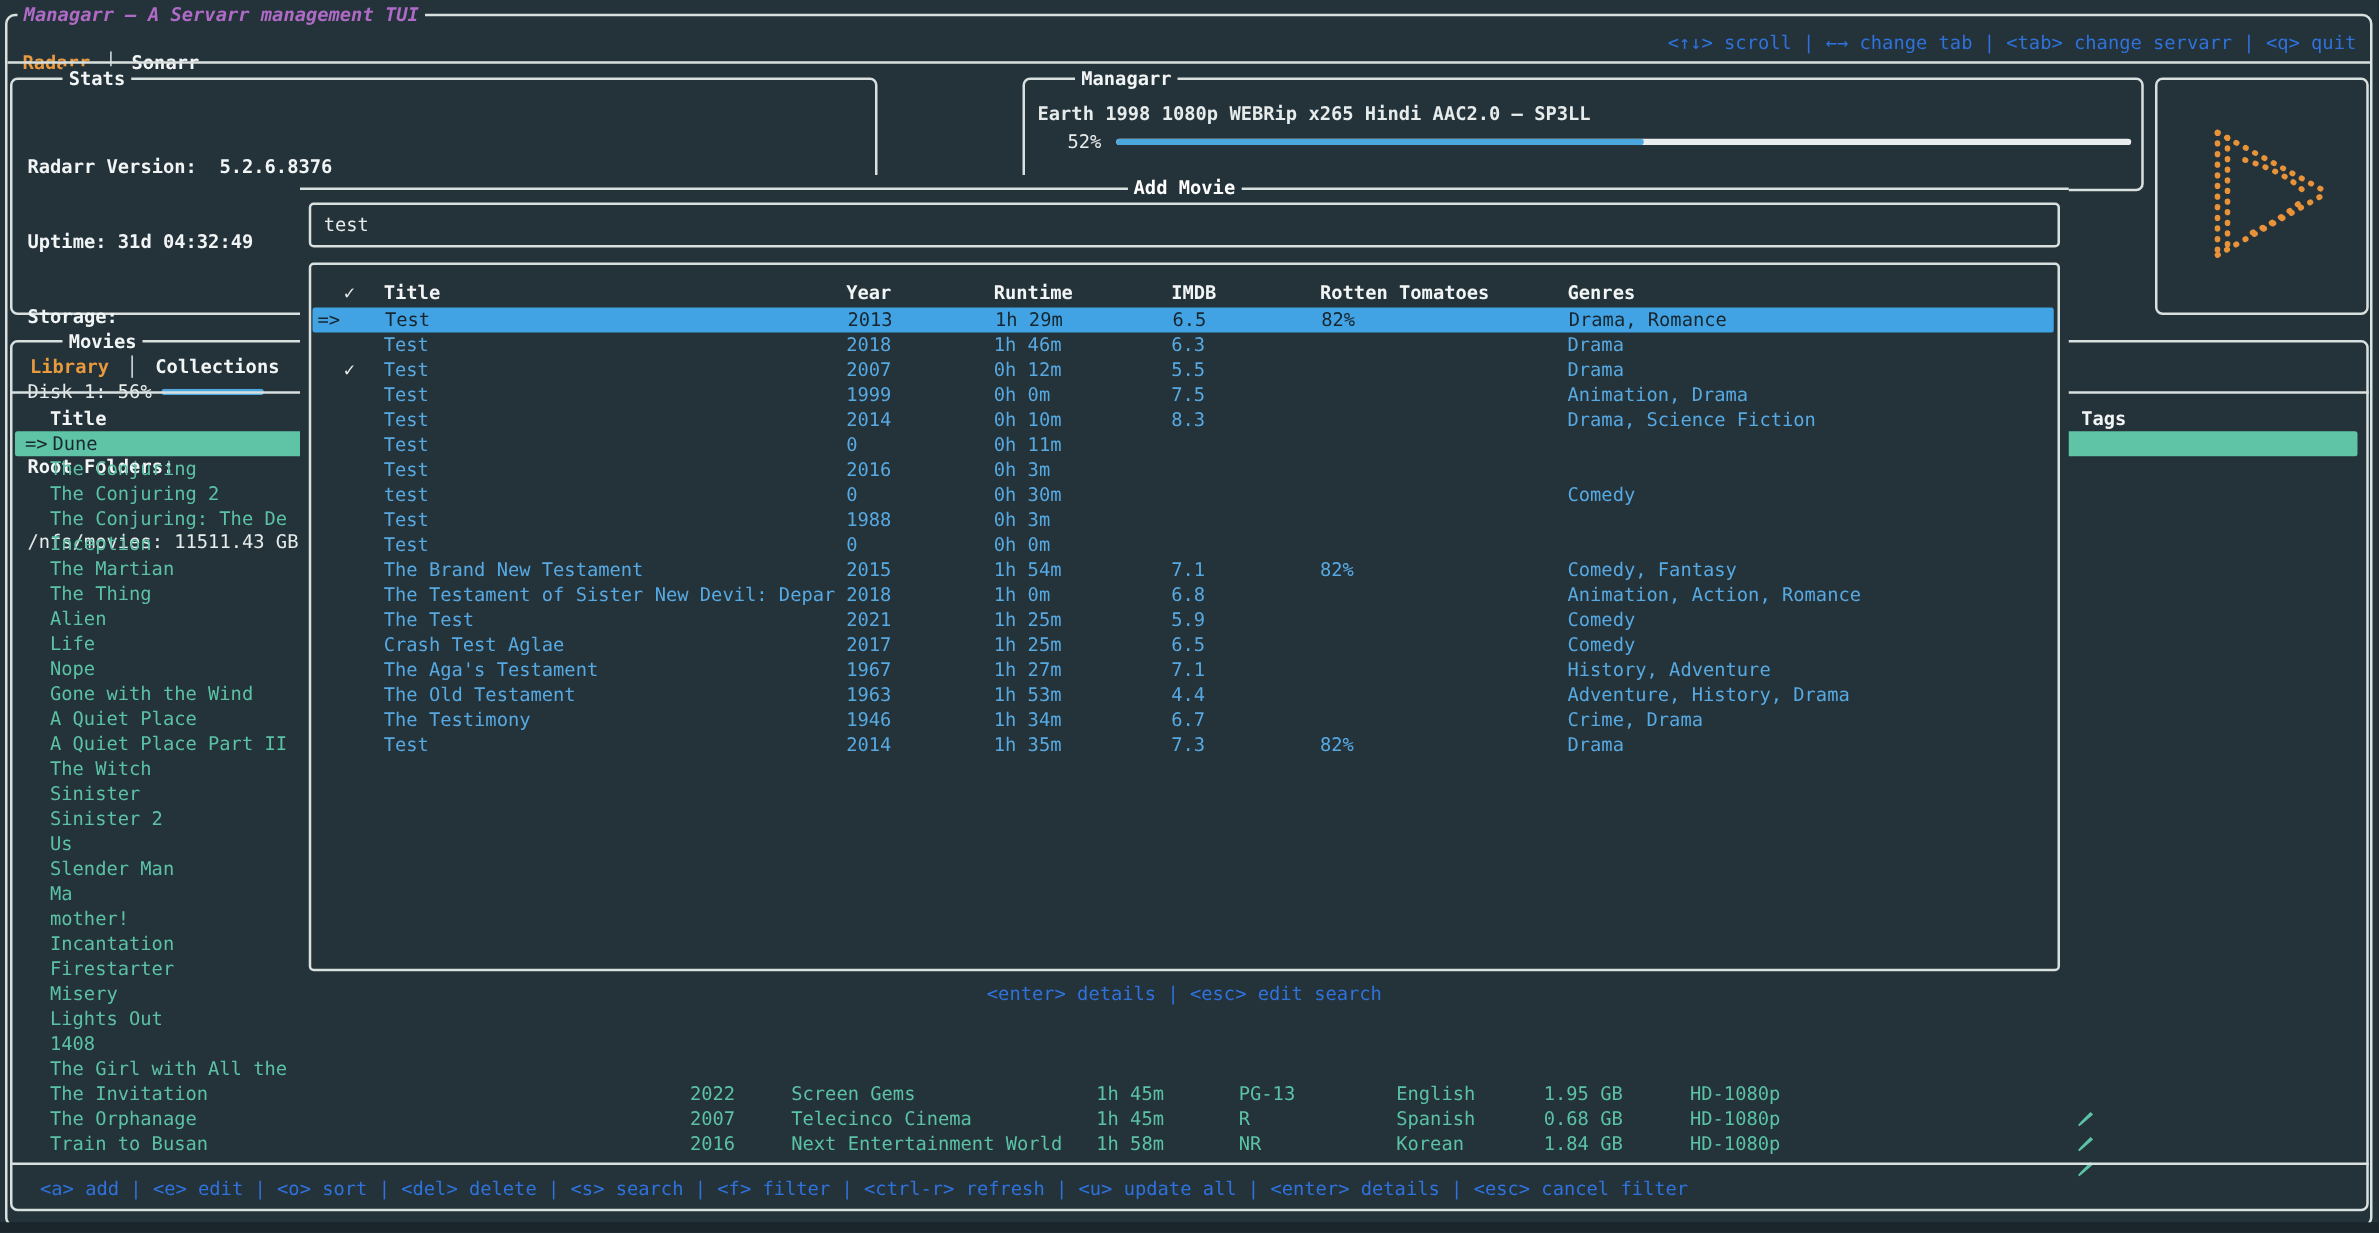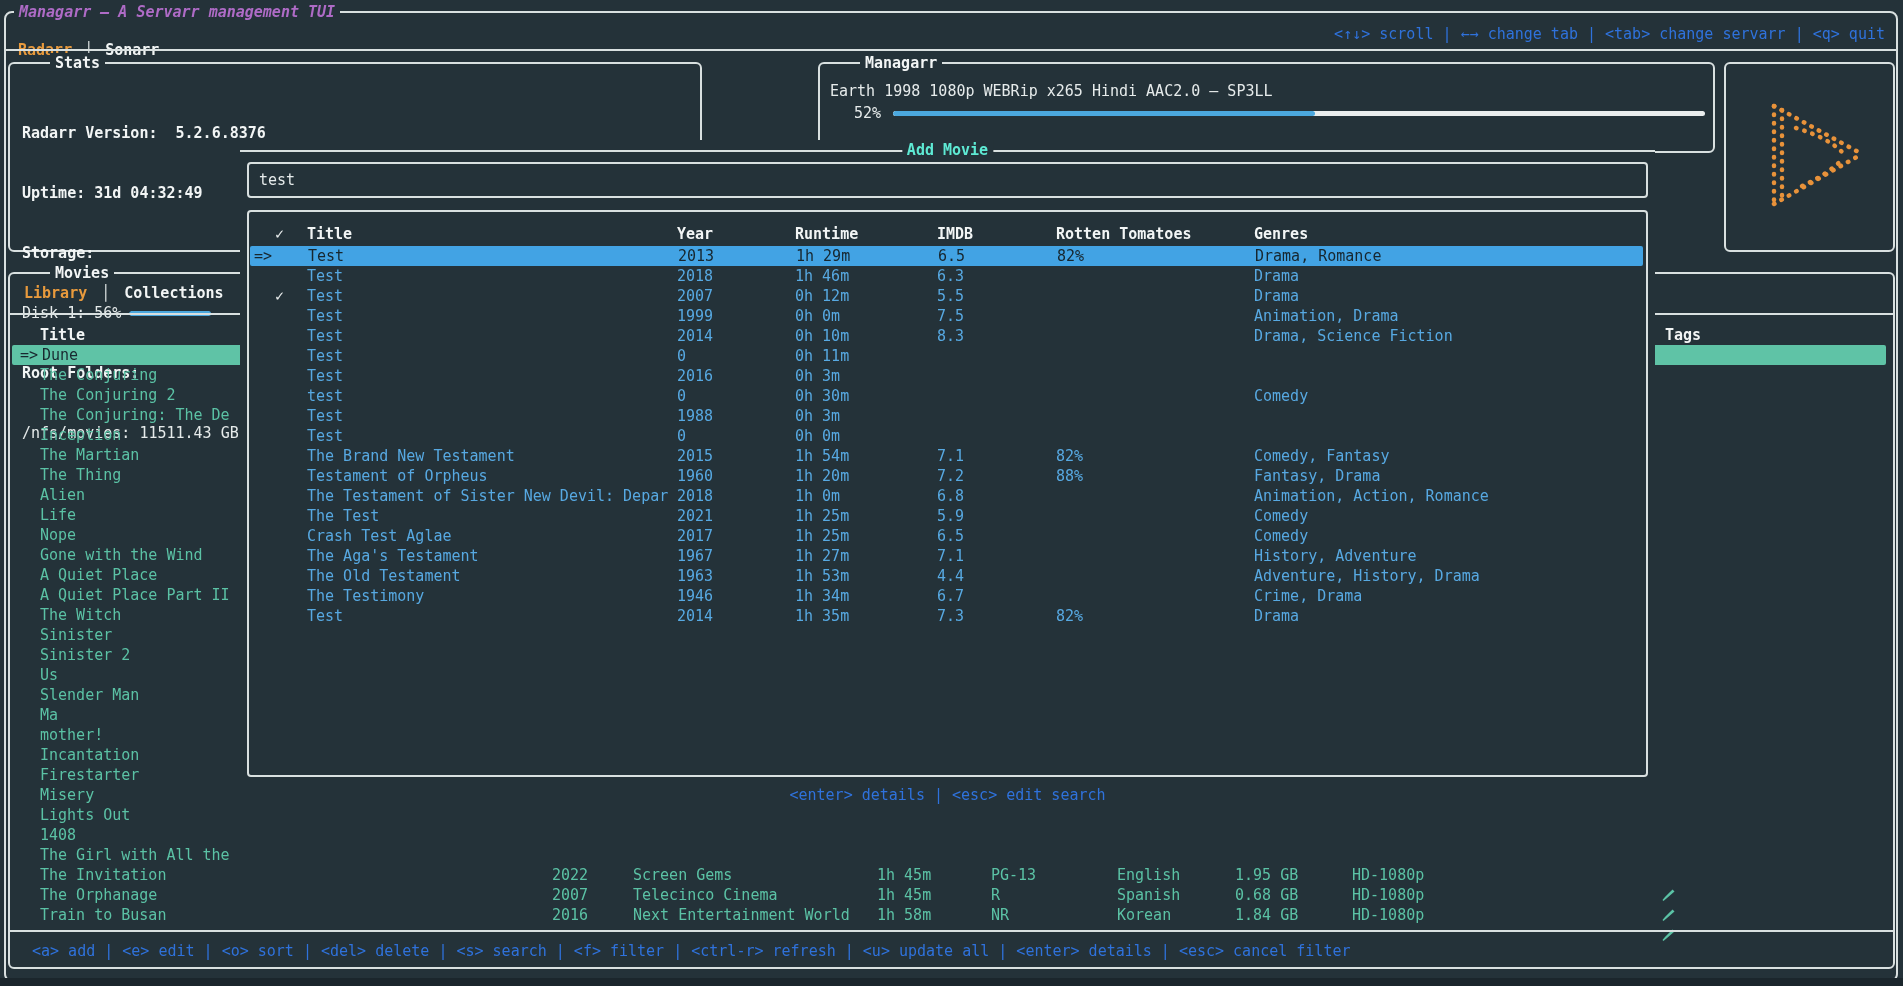--- a/index.html
+++ b/index.html
@@ -23,21 +23,21 @@
   .ptitle{position:absolute;top:-11px;left:10px;background:#243239;padding:0 5px;
     font-weight:700;color:#f2f5f5;line-height:20px;margin-left:30px;}
   .stats-panel{left:8px;top:62px;width:694px;height:190px;}
   .stats-lines{position:absolute;left:12px;top:19px;line-height:20px;white-space:pre;}
   .b{font-weight:700;color:#f2f5f5;}
   .gaugeline{display:flex;align-items:center;}
   .gtrack{height:5px;border-radius:3px;margin-left:8px;position:relative;overflow:hidden;}
   .gtrack .gfill{position:absolute;left:0;top:0;height:100%;background:#4ba8de;border-radius:3px;}
   .disk-track{width:145px;background:transparent;}
   .dl-panel{left:818px;top:62px;width:897px;height:91px;}
-  .dl-item{position:absolute;left:10px;top:17px;line-height:20px;white-space:pre;}
+  .dl-item{position:absolute;left:10px;top:17px;line-height:20px;white-space:pre;font-weight:bold;}
   .dl-gauge{position:absolute;left:10px;top:40px;right:8px;}
   .dl-track{flex:1;background:#e9eded;}
   .dl-pct{margin-right:4px;margin-left:24px;}
   .logo-panel{left:1724px;top:62px;width:171px;height:190px;display:flex;align-items:center;justify-content:center;}
   
   .movies-panel{left:8px;top:272px;width:1887px;height:697px;}
   .movies-tabs{position:absolute;left:12px;top:9px;display:flex;gap:12px;line-height:20px;}
   .mv-sep{position:absolute;left:-2px;right:-2px;top:39px;border-top:2px solid #d9e0e0;}
   .mv-headers .c, .mrow .c{position:absolute;top:0;height:20px;line-height:20px;white-space:pre;}
   .mv-headers{position:absolute;left:0;right:0;top:51px;height:20px;font-weight:700;color:#f2f5f5;}
@@ -48,21 +48,21 @@
   .c-runtime{left:867px;} .c-cert{left:981px;} .c-lang{left:1107px;} .c-size{left:1225px;}
   .c-qual{left:1342px;} .c-pencil{left:1542px;}
   .c-tags{left:1655px;}
   .mrow.selected .c-mark{left:8px;}
   .mv-foot-sep{position:absolute;left:-2px;right:-2px;top:656px;border-top:2px solid #d9e0e0;}
   .mv-keybinds{position:absolute;left:22px;top:667px;}
   .pencil svg{vertical-align:middle;}
   
   .modal{position:absolute;left:240px;top:140px;width:1415px;height:722px;background:#243239;z-index:5;}
   .modal-topline{position:absolute;left:0;right:0;top:10px;border-top:2px solid #d9e0e0;}
-  .modal-title{left:50%;transform:translateX(-50%);top:0px;font-weight:700;color:#5eead4;line-height:20px;}
+  .modal-title{left:50%;transform:translateX(-50%);top:0px;font-weight:700;color:#ffffff;line-height:20px;}
   .search-box{position:absolute;left:7px;top:22px;width:1401px;height:36px;
     border:2px solid #d9e0e0;border-radius:4px;}
   .search-input{position:absolute;left:8px;top:2px;width:1380px;height:28px;background:transparent;
     border:none;outline:none;color:#e6ebeb;font-family:"DejaVu Sans Mono",monospace;font-size:15px;}
   .results-box{position:absolute;left:7px;top:70px;width:1401px;height:567px;
     border:2px solid #d9e0e0;border-radius:4px;}
   .res-headers{position:absolute;left:0;right:0;top:12px;height:20px;font-weight:700;color:#f2f5f5;}
   .res-headers .c, .rrow .c{position:absolute;top:0;height:20px;line-height:20px;white-space:pre;}
   .res-rows{position:absolute;left:0;right:0;top:34px;}
   .rrow{position:relative;height:20px;color:#57a9e2;}
@@ -658,29 +658,20 @@
           <div class="rrow">
 
             <span class="c rc-title">The Brand New Testament</span>
             <span class="c rc-year">2015</span>
             <span class="c rc-runtime">1h 54m</span>
             <span class="c rc-imdb">7.1</span>
             <span class="c rc-rt">82%</span>
             <span class="c rc-genres">Comedy, Fantasy</span>
           </div>
 
-          <div class="rrow">
-
-            <span class="c rc-title">Testament of Orpheus</span>
-            <span class="c rc-year">1960</span>
-            <span class="c rc-runtime">1h 20m</span>
-            <span class="c rc-imdb">7.2</span>
-            <span class="c rc-rt">88%</span>
-            <span class="c rc-genres">Fantasy, Drama</span>
-          </div>
 
 
           <div class="rrow">
 
             <span class="c rc-title">The Testament of Sister New Devil: Depar</span>
             <span class="c rc-year">2018</span>
             <span class="c rc-runtime">1h 0m</span>
             <span class="c rc-imdb">6.8</span>
             <span class="c rc-rt"></span>
             <span class="c rc-genres">Animation, Action, Romance</span>

